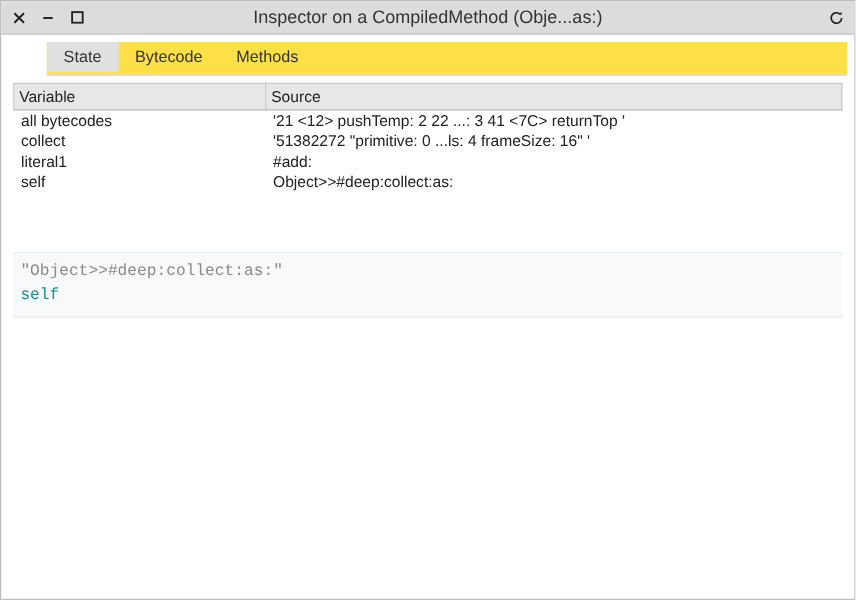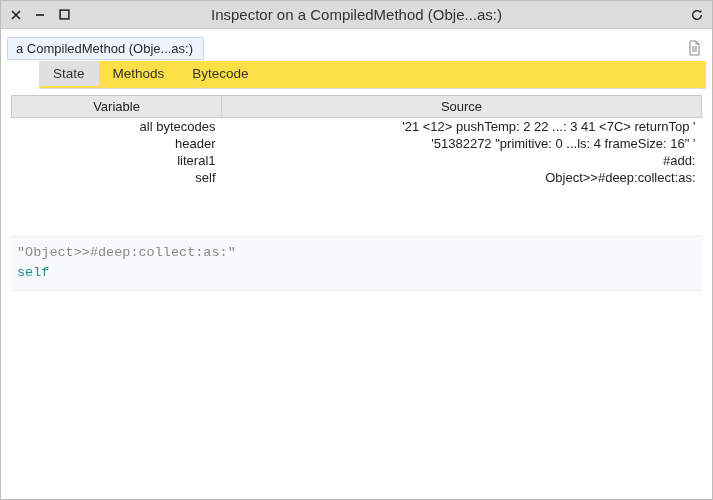--- a/index.html
+++ b/index.html
@@ -87,33 +87,32 @@
   }
   .table-wrap {
     border: 0;
   }
   table.vars {
     width: 100%;
     border-collapse: collapse;
     font-size: 13px;
   }
   table.vars th {
-    text-align: center;
+    text-align: left;
     font-weight: 400;
     background: #e7e7e7;
     border: 1px solid #c8c8c8;
-    padding: 3px 24px;
+    padding: 3px 4px;
     color: #222;
   }
   table.vars td {
     padding: 1px 6px;
     border: 0;
     color: #222;
     white-space: nowrap;
-    text-align: right;
   }
   table.vars col.varcol { width: 210px; }
   .code-area {
     margin-top: 50px;
     background: #f7f9fa;
     border-top: 1px solid #eceff1;
     border-bottom: 1px solid #eceff1;
     padding: 6px 6px 6px 6px;
     font-family: "Consolas", "Menlo", "Courier New", monospace;
     font-size: 13.5px;
@@ -151,36 +150,25 @@
         <svg viewBox="0 0 16 16" width="14" height="14">
           <path d="M13 8a5 5 0 1 1-1.8-3.85" stroke="#222" stroke-width="1.6" fill="none"></path>
           <path d="M13 2 L13 5 L10 5 Z" fill="#222"></path>
         </svg>
       </span>
     </div>
   </div>
 
   <div class="inner">
 
-    <div class="breadcrumb-row">
-      <div class="breadcrumb-tab">a CompiledMethod (Obje...as:)</div>
-      <div class="breadcrumb-spacer"></div>
-      <span class="doc-icon">
-        <svg viewBox="0 0 16 16" width="16" height="16">
-          <path d="M4 1 h6 l3 3 v11 h-9 z" stroke="#888" stroke-width="1" fill="none"></path>
-          <path d="M10 1 v3 h3" stroke="#888" stroke-width="1" fill="none"></path>
-          <path d="M6 7 h5 M6 9 h5 M6 11 h5" stroke="#888" stroke-width="1"></path>
-        </svg>
-      </span>
-    </div>
 
     <div class="tabs">
       <div class="tab active">State</div>
+      <div class="tab">Bytecode</div>
       <div class="tab">Methods</div>
-      <div class="tab">Bytecode</div>
     </div>
 
     <div class="content">
       <div class="table-wrap">
         <table class="vars">
           <colgroup>
               <col class="varcol">
               <col>
             </colgroup>
           <thead>
@@ -188,21 +176,21 @@
               <th>Variable</th>
               <th>Source</th>
             </tr>
           </thead>
           <tbody>
             <tr>
               <td>all bytecodes</td>
               <td>'21 &lt;12&gt; pushTemp: 2 22 ...: 3 41 &lt;7C&gt; returnTop '</td>
             </tr>
             <tr>
-              <td>header</td>
+              <td>collect</td>
               <td>'51382272 "primitive: 0 ...ls: 4  frameSize: 16" '</td>
             </tr>
             <tr>
               <td>literal1</td>
               <td>#add:</td>
             </tr>
             <tr>
               <td>self</td>
               <td>Object&gt;&gt;#deep:collect:as:</td>
             </tr>

